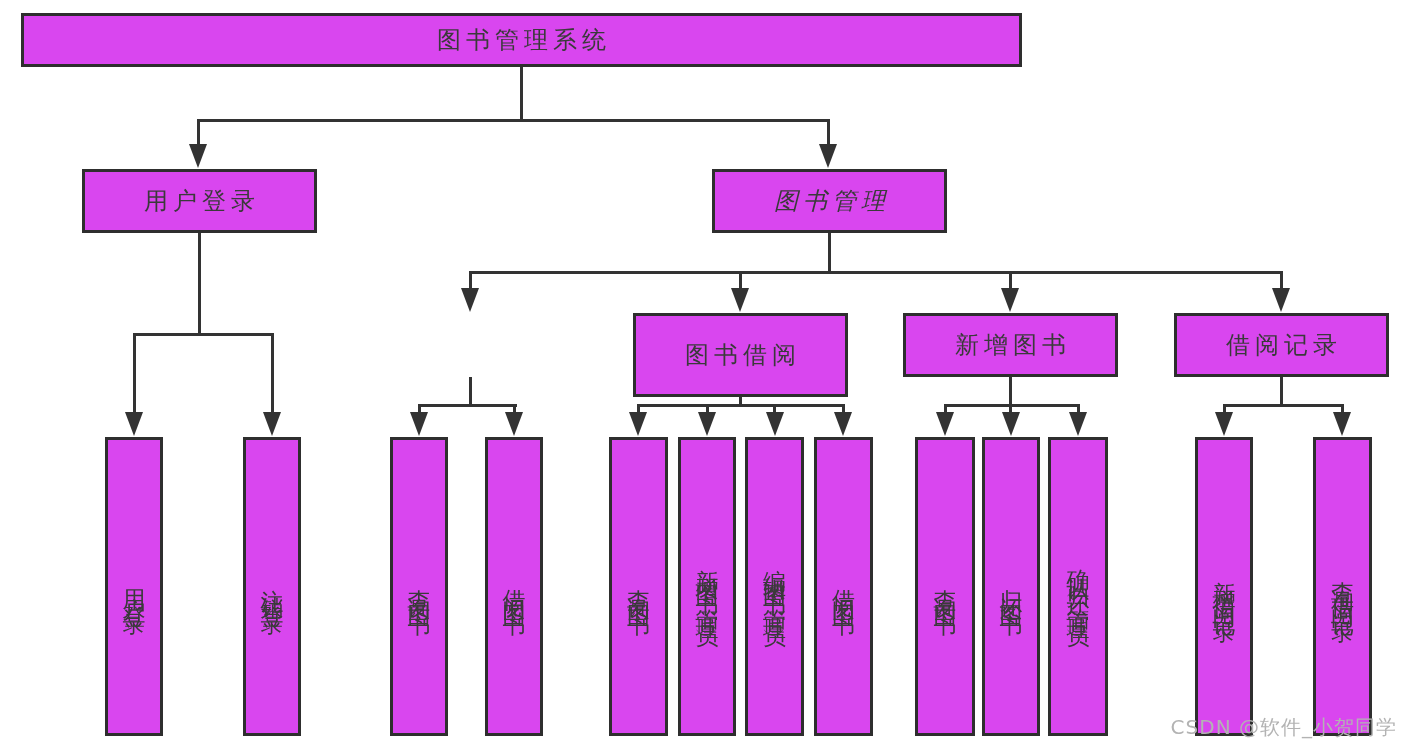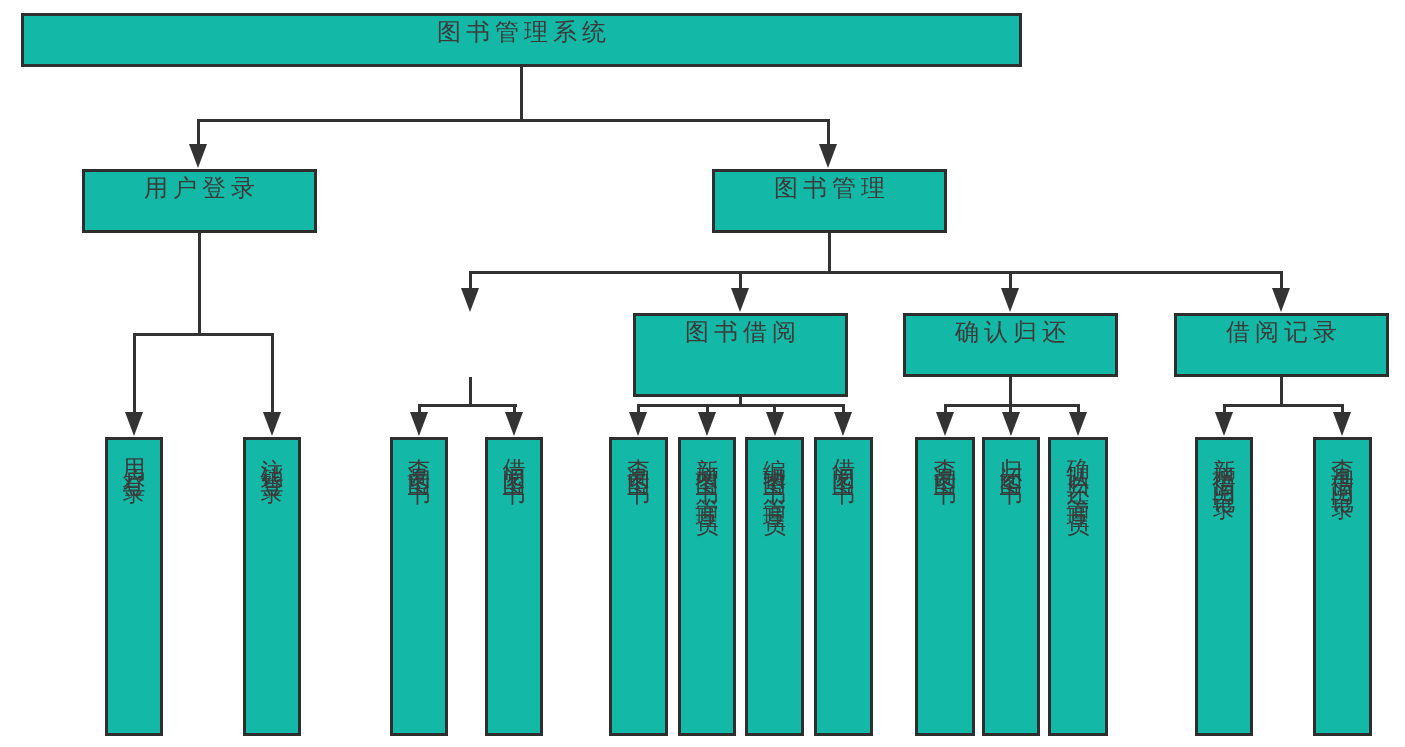--- a/index.html
+++ b/index.html
@@ -8,22 +8,23 @@
     width: 1405px;
     height: 747px;
     background: #ffffff;
     overflow: hidden;
     font-family: "DejaVu Sans", "Liberation Sans", sans-serif;
   }
   .node {
     position: absolute;
     box-sizing: border-box;
     border: 3px solid #a3a3a3;
-    background: #14b8a6;
+    background: #d946ef;
     display: flex;
+    align-items: center;
     justify-content: center;
     z-index: 2;
   }
   .node .lbl {
     color: #3a3a3a;
     white-space: nowrap;
   }
   .node.h .lbl {
     font-size: 24px;
     letter-spacing: 5px;
@@ -56,20 +57,21 @@
     font-size: 20px;
     color: #b3b3b3;
     letter-spacing: 1px;
     z-index: 3;
   }
 </style>
 </head>
 <body>
 
 <div id="canvas">
+  <div id="watermark" style="color: rgb(179, 179, 179);">CSDN @软件_小贺同学</div>
 <div class="seg" style="left: 520px; top: 67px; width: 3px; height: 53px; background: rgb(51, 51, 51);"></div>
     <div class="seg" style="left: 197px; top: 119px; width: 633px; height: 3px; background: rgb(51, 51, 51);"></div>
     <div class="seg" style="left: 197px; top: 119px; width: 3px; height: 28px; background: rgb(51, 51, 51);"></div>
     <div class="seg" style="left: 827px; top: 119px; width: 3px; height: 28px; background: rgb(51, 51, 51);"></div>
     <div class="seg" style="left: 198px; top: 233px; width: 3px; height: 101px; background: rgb(51, 51, 51);"></div>
     <div class="seg" style="left: 133px; top: 333px; width: 141px; height: 3px; background: rgb(51, 51, 51);"></div>
     <div class="seg" style="left: 133px; top: 333px; width: 3px; height: 80px; background: rgb(51, 51, 51);"></div>
     <div class="seg" style="left: 271px; top: 333px; width: 3px; height: 80px; background: rgb(51, 51, 51);"></div>
     <div class="seg" style="left: 828px; top: 233px; width: 3px; height: 40px; background: rgb(51, 51, 51);"></div>
     <div class="seg" style="left: 469px; top: 271px; width: 814px; height: 3px; background: rgb(51, 51, 51);"></div>
@@ -117,30 +119,30 @@
     <div class="arrowhead" style="left: 1333px; top: 412px; border-top-color: rgb(51, 51, 51);"></div>
   <div class="node h" style="left: 21px; top: 13px; width: 1001px; height: 54px; border-color: rgb(46, 46, 46);">
     <span class="lbl" style="color: rgb(58, 58, 58);">图书管理系统</span>
   </div>
 
   <div class="node h" style="left: 82px; top: 169px; width: 235px; height: 64px; border-color: rgb(46, 46, 46);">
     <span class="lbl" style="color: rgb(58, 58, 58);">用户登录</span>
   </div>
 
   <div class="node h" style="left: 712px; top: 169px; width: 235px; height: 64px; border-color: rgb(46, 46, 46);">
-    <span class="lbl" style="color: rgb(58, 58, 58);">图书管理</span>
+    <span class="lbl" style="color: rgb(58, 58, 58); font-style: italic;">图书管理</span>
   </div>
 
 
   <div class="node h" style="left: 633px; top: 313px; width: 215px; height: 84px; border-color: rgb(46, 46, 46);">
     <span class="lbl" style="color: rgb(58, 58, 58);">图书借阅</span>
   </div>
 
   <div class="node h" style="left: 903px; top: 313px; width: 215px; height: 64px; border-color: rgb(46, 46, 46);">
-    <span class="lbl" style="color: rgb(58, 58, 58);">确认归还</span>
+    <span class="lbl" style="color: rgb(58, 58, 58);">新增图书</span>
   </div>
 
   <div class="node h" style="left: 1174px; top: 313px; width: 215px; height: 64px; border-color: rgb(46, 46, 46);">
     <span class="lbl" style="color: rgb(58, 58, 58);">借阅记录</span>
   </div>
 
   <div class="node v" style="left: 105px; top: 437px; width: 58px; height: 299px; border-color: rgb(46, 46, 46);">
     <span class="lbl" style="color: rgb(58, 58, 58);">用户登录</span>
   </div>
 

